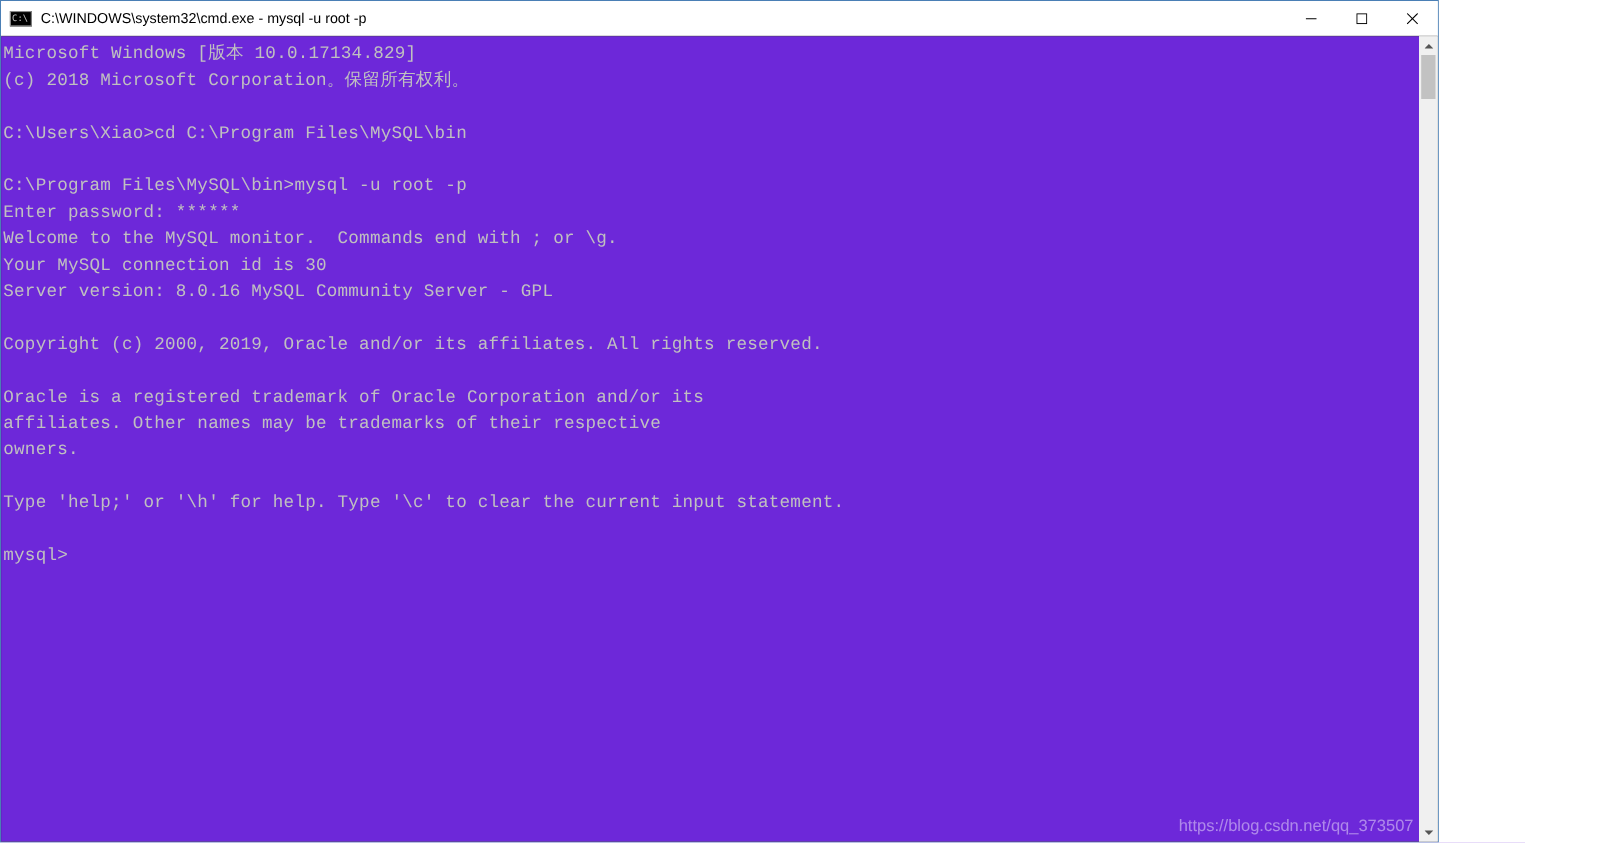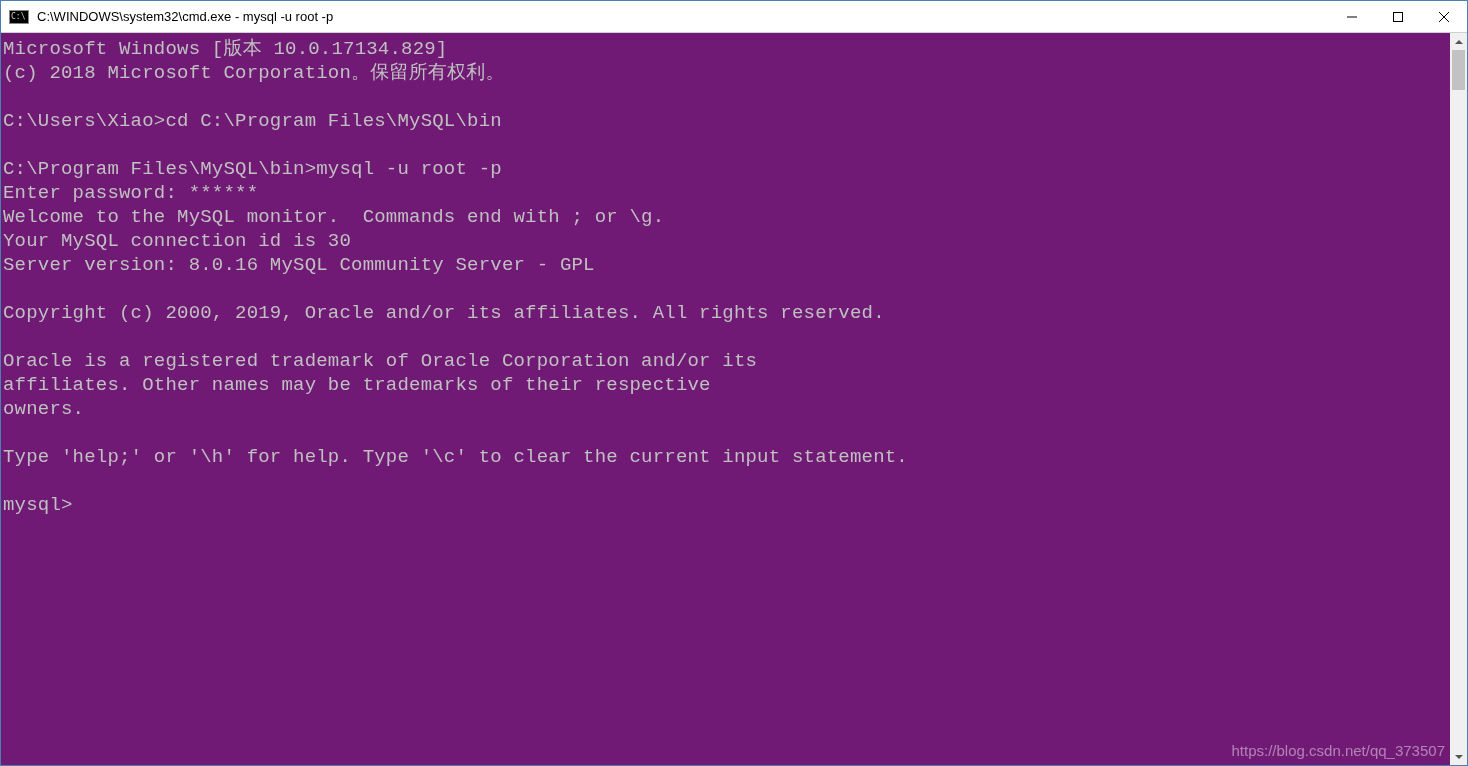--- a/index.html
+++ b/index.html
@@ -1,30 +1,30 @@
 <!DOCTYPE html>
 <html><head>
 <meta charset="utf-8">
 <style>
   * { margin: 0; padding: 0; box-sizing: border-box; }
   html, body { width: 1468px; height: 766px; font-family: "Segoe UI", Tahoma, sans-serif; overflow: hidden; background: #fff; }
-  .window { width: 1468px; height: 766px; border: 1px solid #4a7fb5; display: flex; flex-direction: column; position: relative; }
+  .window { width: 1308px; height: 766px; border: 1px solid #4a7fb5; display: flex; flex-direction: column; position: relative; }
 
   
   .titlebar { height: 32px; background: #ffffff; display: flex; align-items: center; border-bottom: 1px solid #d0d0d0; user-select: none; }
   .titlebar .app-icon { width: 20px; height: 14px; margin-left: 8px; margin-right: 8px; background: #000; position: relative; border: 1px solid #888; }
   .titlebar .app-icon::before { content: "C:\\"; position: absolute; top: -1px; left: 1px; font-size: 8px; color: #ccc; font-family: Consolas, monospace; line-height: 14px; }
   .titlebar .title-text { flex: 1; font-size: 13px; color: #000; white-space: nowrap; overflow: hidden; }
   .win-controls { display: flex; height: 100%; }
   .win-btn { width: 46px; height: 100%; display: flex; align-items: center; justify-content: center; background: transparent; border: none; color: #000; }
   .win-btn svg { width: 10px; height: 10px; }
 
   
   .console-wrap { flex: 1; display: flex; background: #000; position: relative; }
-  .console { flex: 1; background: #701a75; color: #c0c0c0; font-family: "NSimSun","SimSun","Consolas","Courier New",monospace; font-size: 19px; line-height: 24px; letter-spacing: 0.2px; white-space: pre; padding: 4px 0 0 2px; overflow: hidden; }
+  .console { flex: 1; background: #6d28d9; color: #c0c0c0; font-family: "NSimSun","SimSun","Consolas","Courier New",monospace; font-size: 16px; line-height: 24px; letter-spacing: 0.2px; white-space: pre; padding: 4px 0 0 2px; overflow: hidden; }
 
   
   .vscroll { width: 17px; background: #f0f0f0; display: flex; flex-direction: column; align-items: center; }
   .sb-btn { width: 17px; height: 17px; background: #f0f0f0; display: flex; align-items: center; justify-content: center; border: none; }
   .sb-btn svg { width: 8px; height: 8px; fill: #555; }
   .sb-track { flex: 1; width: 17px; background: #f0f0f0; position: relative; }
   .sb-thumb { position: absolute; top: 0; left: 2px; width: 13px; height: 40px; background: #c2c2c2; }
 
   .watermark { position: absolute; right: 22px; bottom: 6px; color: rgba(255,255,255,0.45); font-size: 15px; font-family: Arial, sans-serif; pointer-events: none; margin-top: 35px; }
 </style>

